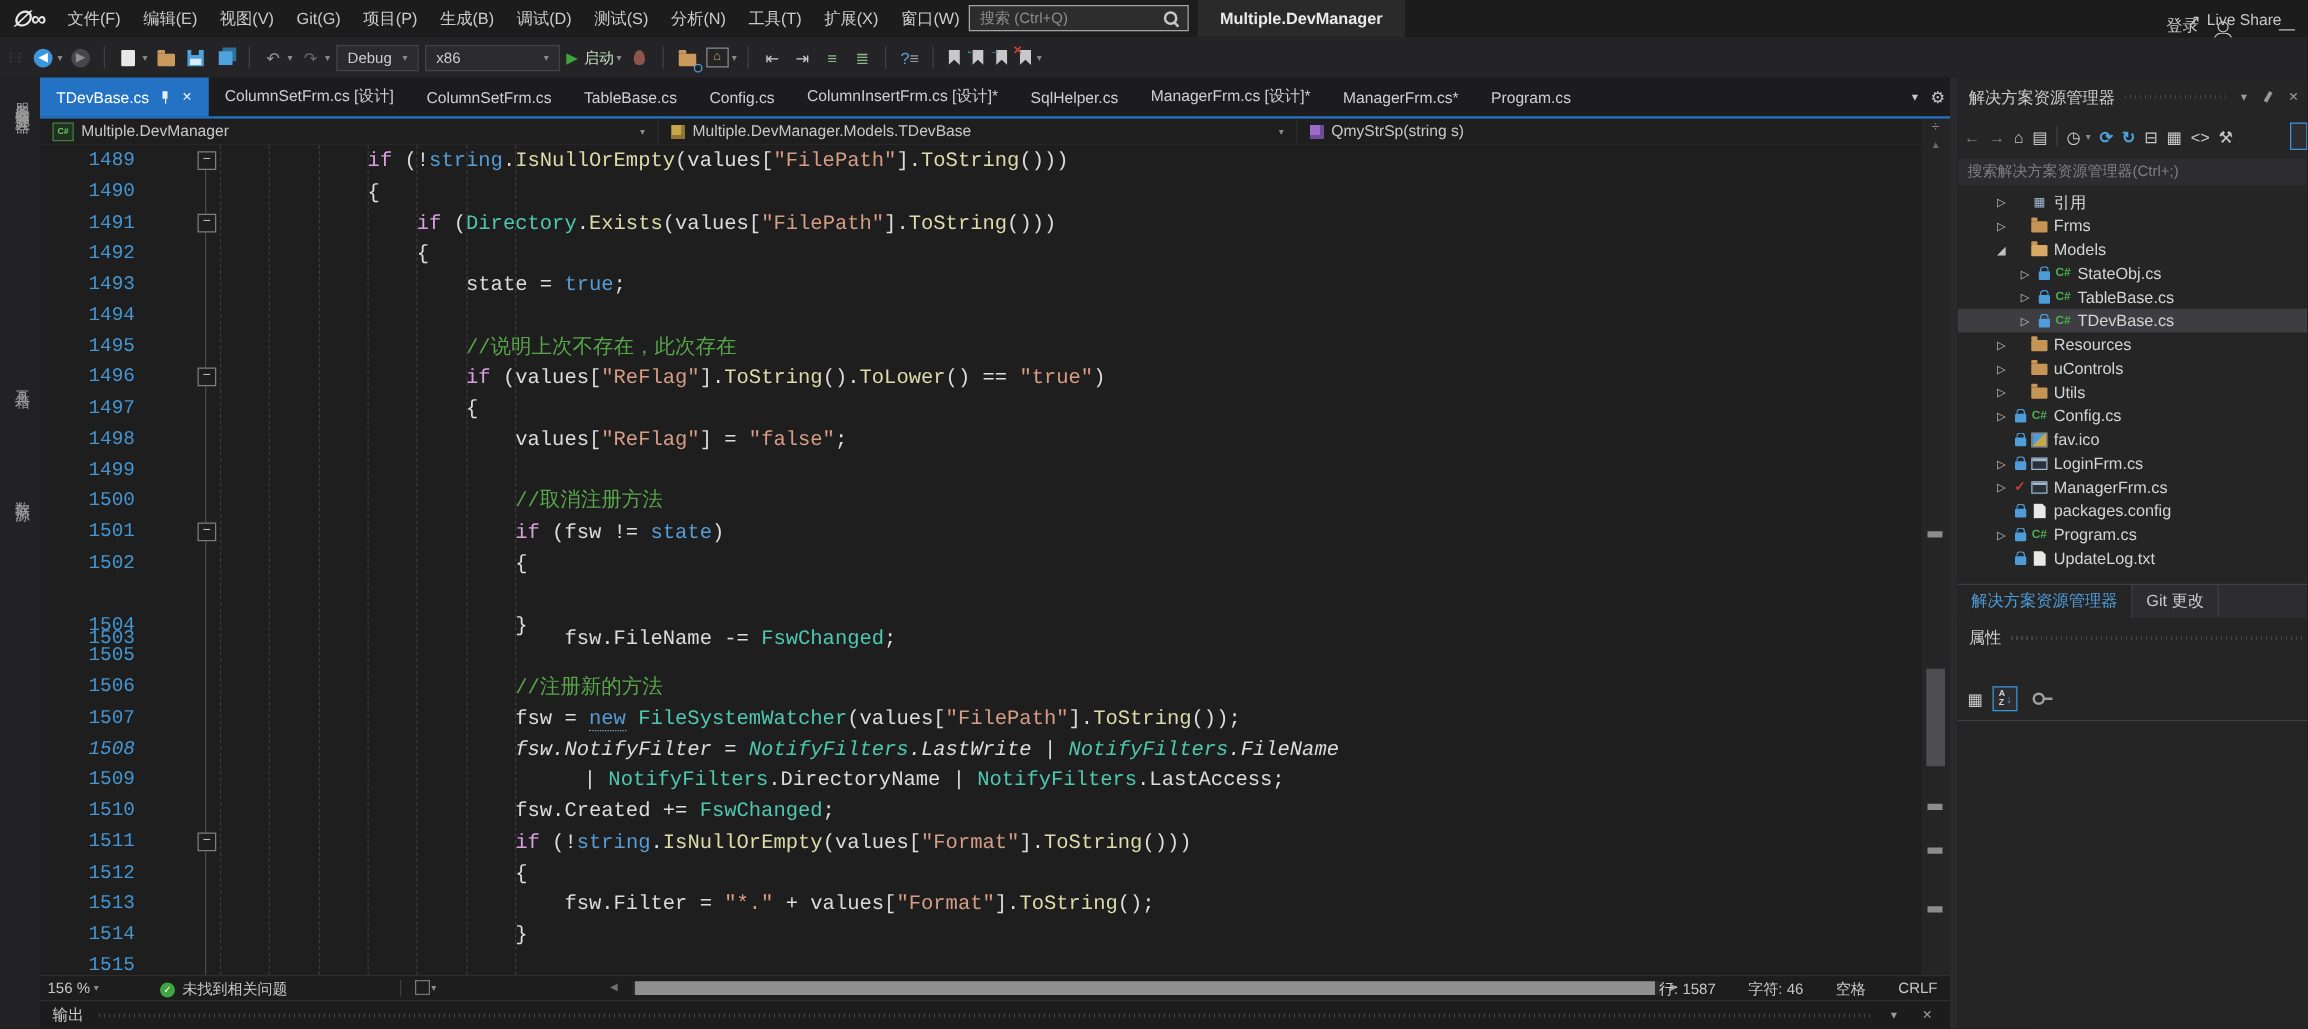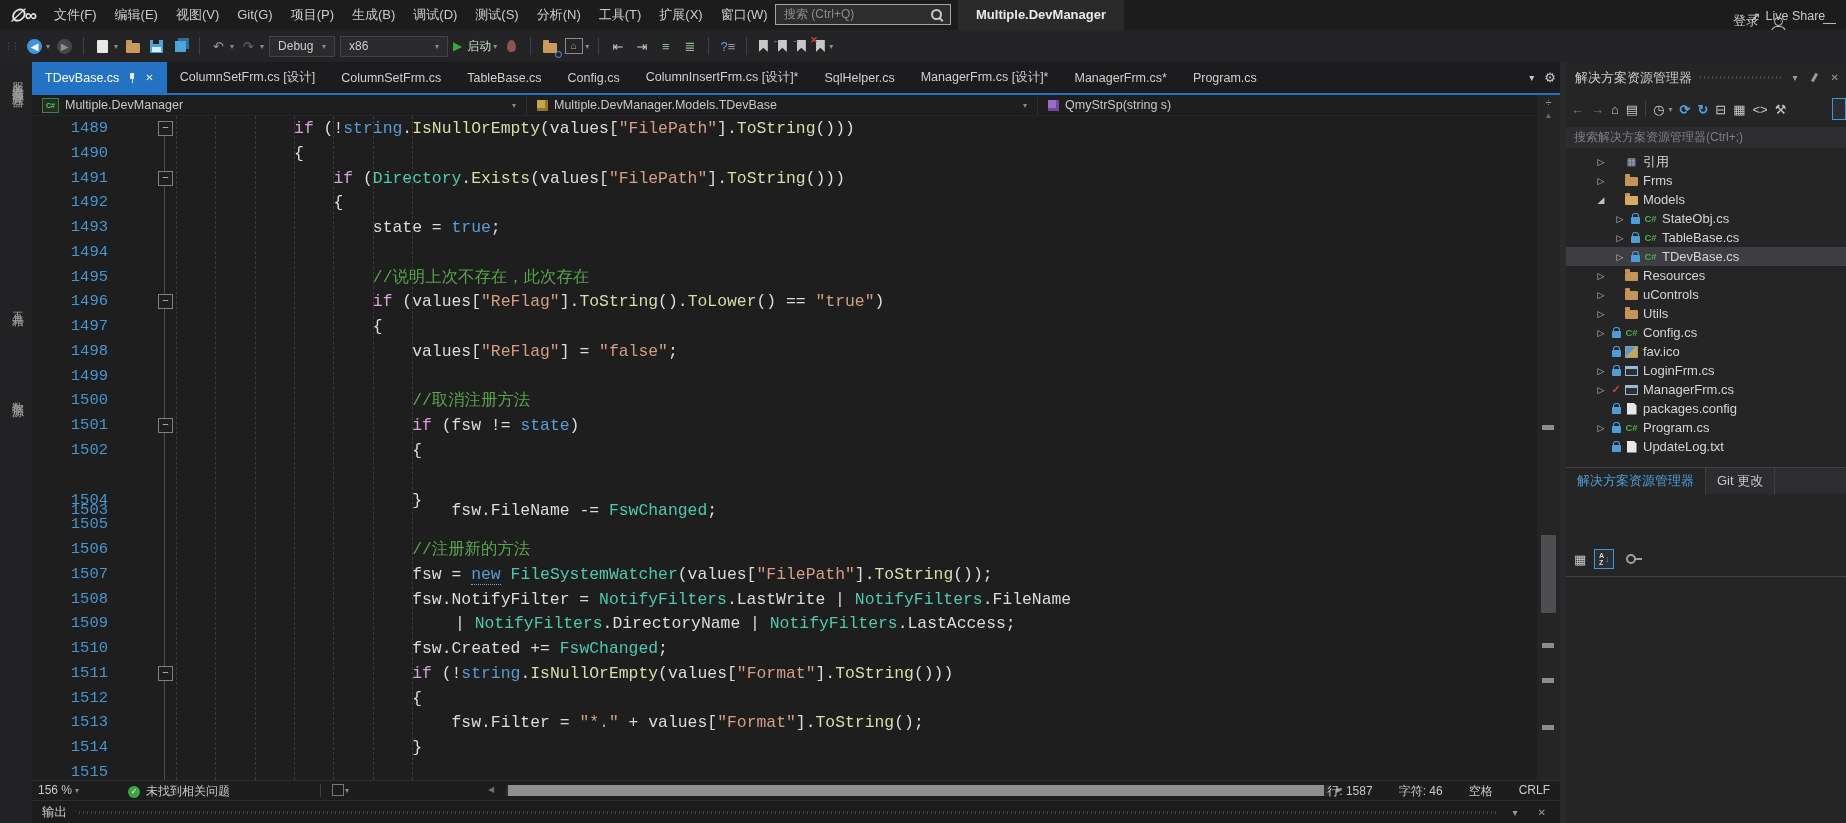--- a/index.html
+++ b/index.html
@@ -358,22 +358,22 @@
       <div class="cl" style="top: 222.93px;"><span class="ln">1498</span><span class="ct" style="left: 380.16px;"><span class="tk-p">values[</span><span class="tk-s">"ReFlag"</span><span class="tk-p">] = </span><span class="tk-s">"false"</span><span class="tk-p">;</span></span></div>
       <div class="cl" style="top: 247.7px;"><span class="ln">1499</span></div>
       <div class="cl" style="top: 272.47px;"><span class="ln">1500</span><span class="ct" style="left: 380.16px;"><span class="tk-cm">//取消注册方法</span></span></div>
       <div class="cl" style="top: 297.24px;"><span class="ln">1501</span><span class="fold" style="top: 5px;">−</span><span class="ct" style="left: 380.16px;"><span class="tk-c">if</span><span class="tk-p"> (fsw != </span><span class="tk-k">state</span><span class="tk-p">)</span></span></div>
       <div class="cl" style="top: 322.01px;"><span class="ln">1502</span><span class="ct" style="left: 380.16px;"><span class="tk-p">{</span></span></div>
       <div class="cl" style="top: 346.78px; margin-top: 35px;"><span class="ln">1503</span><span class="ct" style="left: 419.52px;"><span class="tk-p">fsw.FileName -= </span><span class="tk-t">FswChanged</span><span class="tk-p">;</span></span></div>
       <div class="cl" style="top: 371.55px;"><span class="ln">1504</span><span class="ct" style="left: 380.16px;"><span class="tk-p">}</span></span></div>
       <div class="cl" style="top: 396.32px;"><span class="ln">1505</span></div>
       <div class="cl" style="top: 421.09px;"><span class="ln">1506</span><span class="ct" style="left: 380.16px;"><span class="tk-cm">//注册新的方法</span></span></div>
       <div class="cl" style="top: 445.86px;"><span class="ln">1507</span><span class="ct" style="left: 380.16px;"><span class="tk-p">fsw = </span><span class="tk-nu">new</span><span class="tk-p"> </span><span class="tk-t">FileSystemWatcher</span><span class="tk-p">(values[</span><span class="tk-s">"FilePath"</span><span class="tk-p">].</span><span class="tk-m">ToString</span><span class="tk-p">());</span></span></div>
-      <div class="cl" style="top: 470.63px;"><span class="ln">1508</span><span class="ct" style="left: 380.16px;"><span class="tk-p">fsw.NotifyFilter = </span><span class="tk-t">NotifyFilters</span><span class="tk-p">.LastWrite | </span><span class="tk-t">NotifyFilters</span><span class="tk-p">.FileName</span></span></div>
-      <div class="cl" style="top: 495.4px;"><span class="ln">1509</span><span class="ct" style="left: 423px; font-family: Liberation Mono, monospace;"><span class="tk-p">| </span><span class="tk-t">NotifyFilters</span><span class="tk-p">.DirectoryName | </span><span class="tk-t">NotifyFilters</span><span class="tk-p">.LastAccess;</span></span></div>
+      <div class="cl" style="top: 470.63px; font-style: italic;"><span class="ln">1508</span><span class="ct" style="left: 380.16px;"><span class="tk-p">fsw.NotifyFilter = </span><span class="tk-t">NotifyFilters</span><span class="tk-p">.LastWrite | </span><span class="tk-t">NotifyFilters</span><span class="tk-p">.FileName</span></span></div>
+      <div class="cl" style="top: 495.4px;"><span class="ln">1509</span><span class="ct" style="left: 435px; font-family: Liberation Mono, monospace;"><span class="tk-p">| </span><span class="tk-t">NotifyFilters</span><span class="tk-p">.DirectoryName | </span><span class="tk-t">NotifyFilters</span><span class="tk-p">.LastAccess;</span></span></div>
       <div class="cl" style="top: 520.17px;"><span class="ln">1510</span><span class="ct" style="left: 380.16px;"><span class="tk-p">fsw.Created += </span><span class="tk-t">FswChanged</span><span class="tk-p">;</span></span></div>
       <div class="cl" style="top: 544.94px;"><span class="ln">1511</span><span class="fold" style="top: 5px;">−</span><span class="ct" style="left: 380.16px;"><span class="tk-c">if</span><span class="tk-p"> (!</span><span class="tk-k">string</span><span class="tk-p">.</span><span class="tk-m">IsNullOrEmpty</span><span class="tk-p">(values[</span><span class="tk-s">"Format"</span><span class="tk-p">].</span><span class="tk-m">ToString</span><span class="tk-p">()))</span></span></div>
       <div class="cl" style="top: 569.71px;"><span class="ln">1512</span><span class="ct" style="left: 380.16px;"><span class="tk-p">{</span></span></div>
       <div class="cl" style="top: 594.48px;"><span class="ln">1513</span><span class="ct" style="left: 419.52px;"><span class="tk-p">fsw.Filter = </span><span class="tk-s">"*."</span><span class="tk-p"> + values[</span><span class="tk-s">"Format"</span><span class="tk-p">].</span><span class="tk-m">ToString</span><span class="tk-p">();</span></span></div>
       <div class="cl" style="top: 619.25px;"><span class="ln">1514</span><span class="ct" style="left: 380.16px;"><span class="tk-p">}</span></span></div>
       <div class="cl" style="top: 644.02px;"><span class="ln">1515</span></div>
     </div>
 <div class="guide" style="left: 144px;"></div>
     <div class="guide" style="left: 183px;"></div>
     <div class="guide" style="left: 223px;"></div>
@@ -602,20 +602,24 @@
         <span class="tico">
           <span class="i-doc"></span>
         </span>
         <span>UpdateLog.txt</span>
       </div>
     </div>
   <div id="panel-tabs">
       <div class="ptab active">解决方案资源管理器</div>
       <div class="ptab">Git 更改</div>
     </div>
+  <div id="props-header">
+    <span>属性</span>
+    <span class="dots"></span>
+  </div>
   <div id="props-toolbar">
     <span class="pt-ic">▦</span>
     <span class="az-box">
       <span class="az-letters">
           <span>A</span>
           <span>Z</span>
         </span>
         <span class="az-arrow">↓</span>
     </span>
     <span class="key-ic" style="margin-left:4px"></span>

